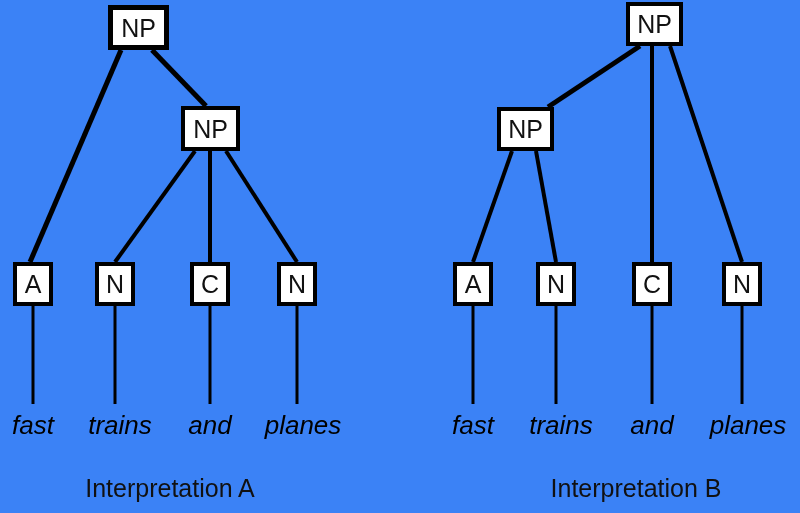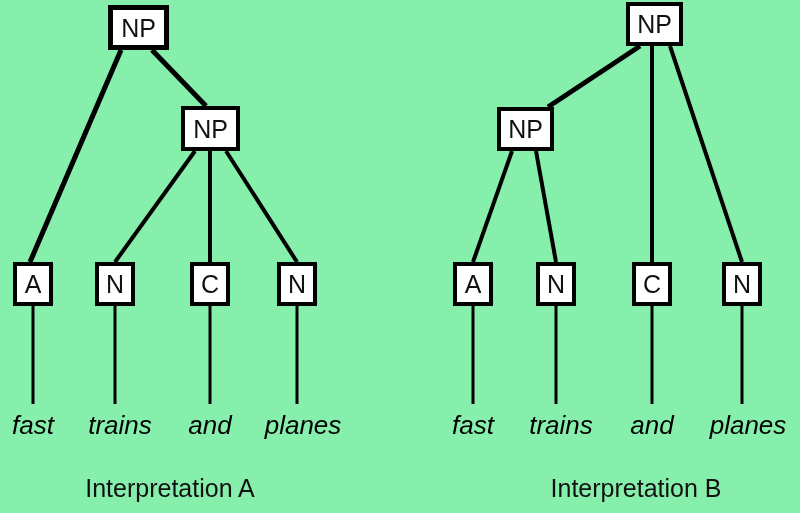--- a/index.html
+++ b/index.html
@@ -12,21 +12,21 @@
     width: 800px;
     height: 513px;
     font-family: "Liberation Sans", sans-serif;
     overflow: hidden;
     position: relative;
   }
   #figure-root {
     position: relative;
     width: 800px;
     height: 513px;
-    background: #86efac;
+    background: #3b82f6;
   }
   svg.tree-canvas {
     position: absolute;
     top: 0;
     left: 0;
     width: 800px;
     height: 513px;
     display: block;
   }
   .edge-line {

